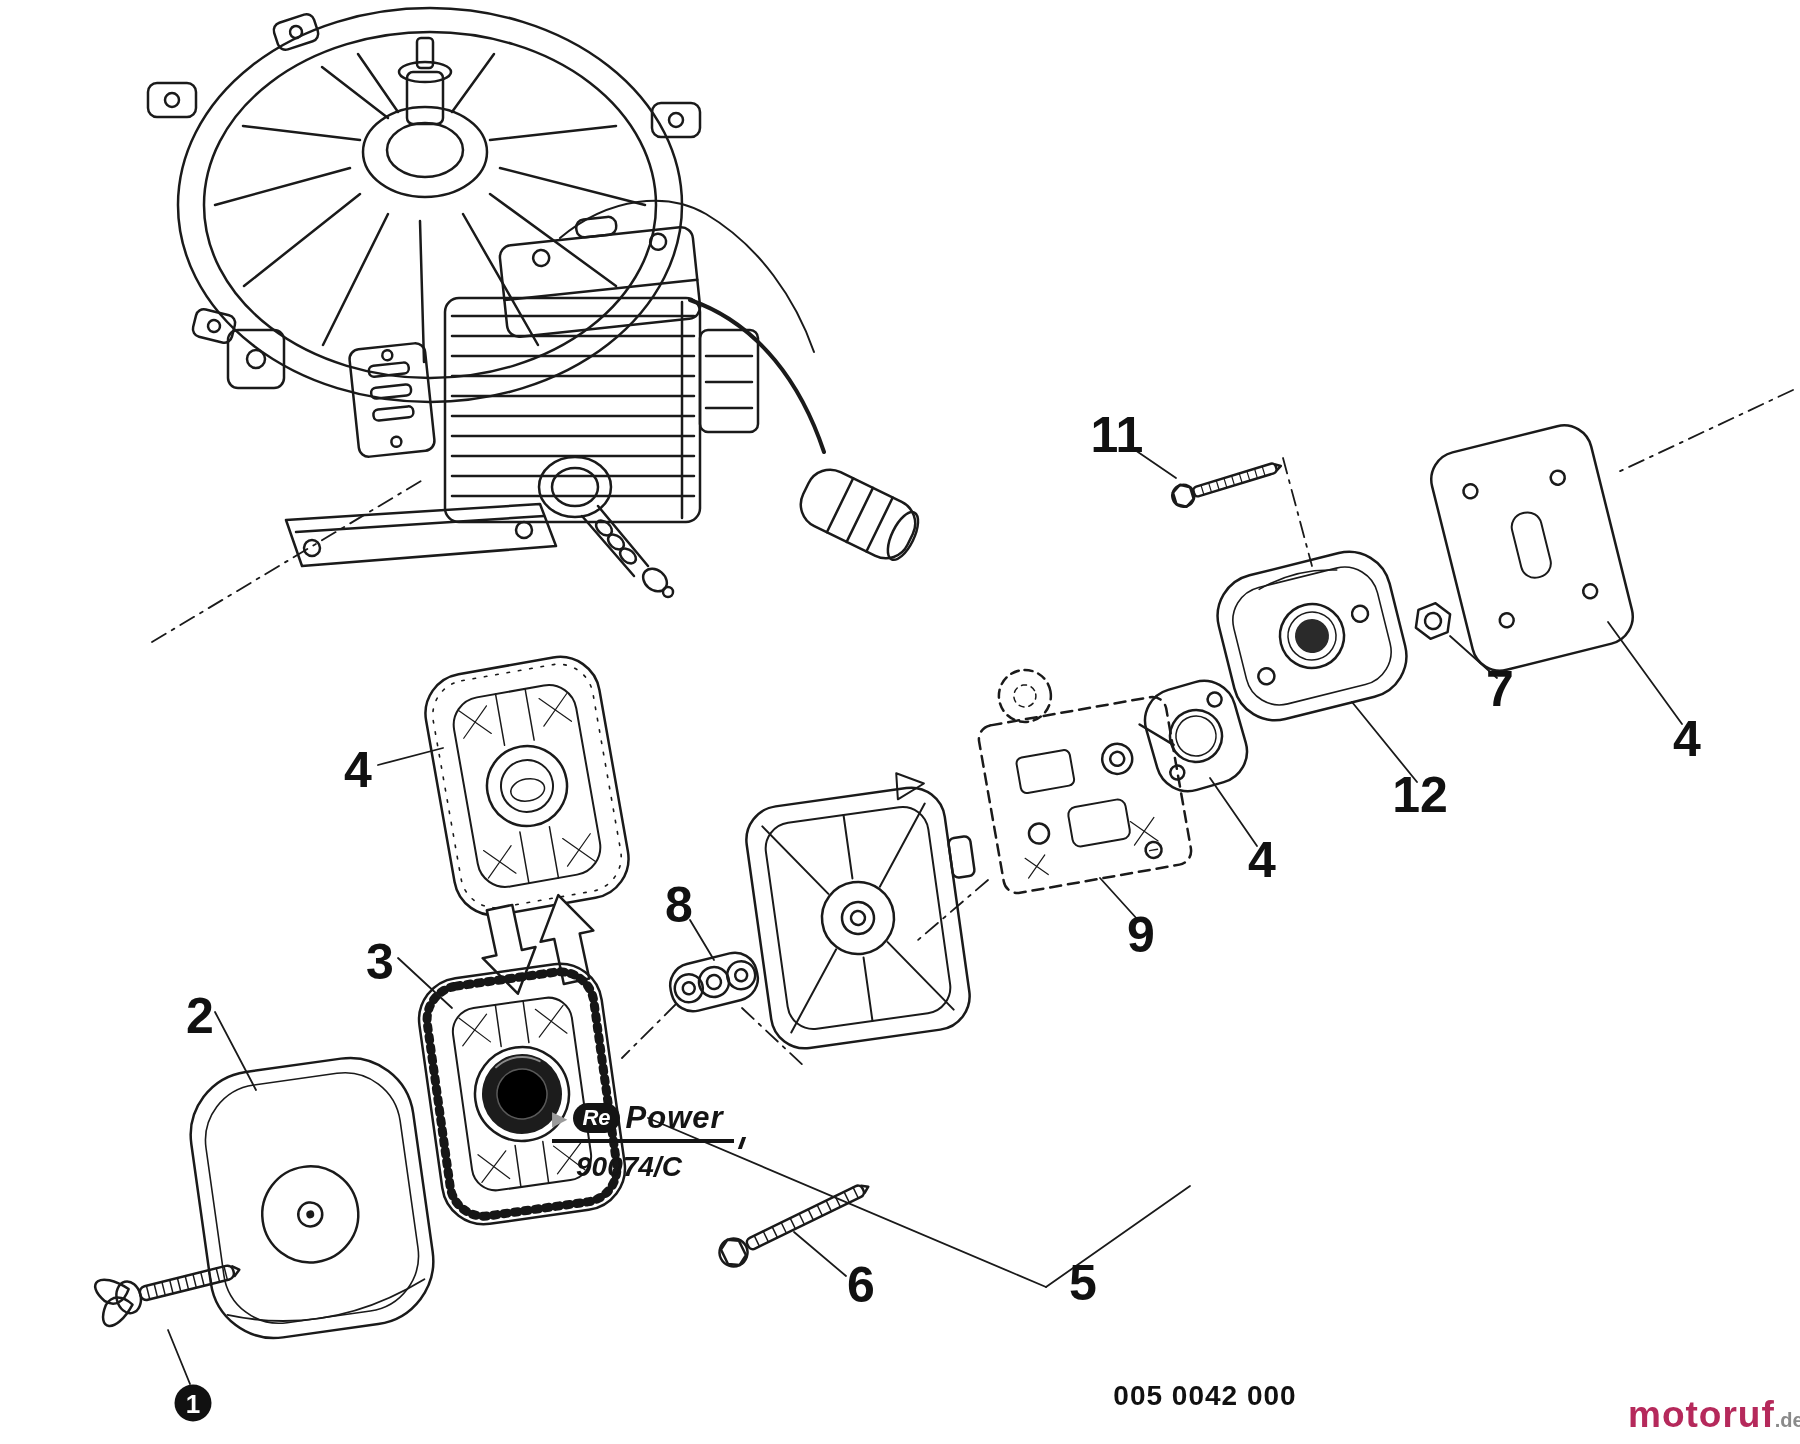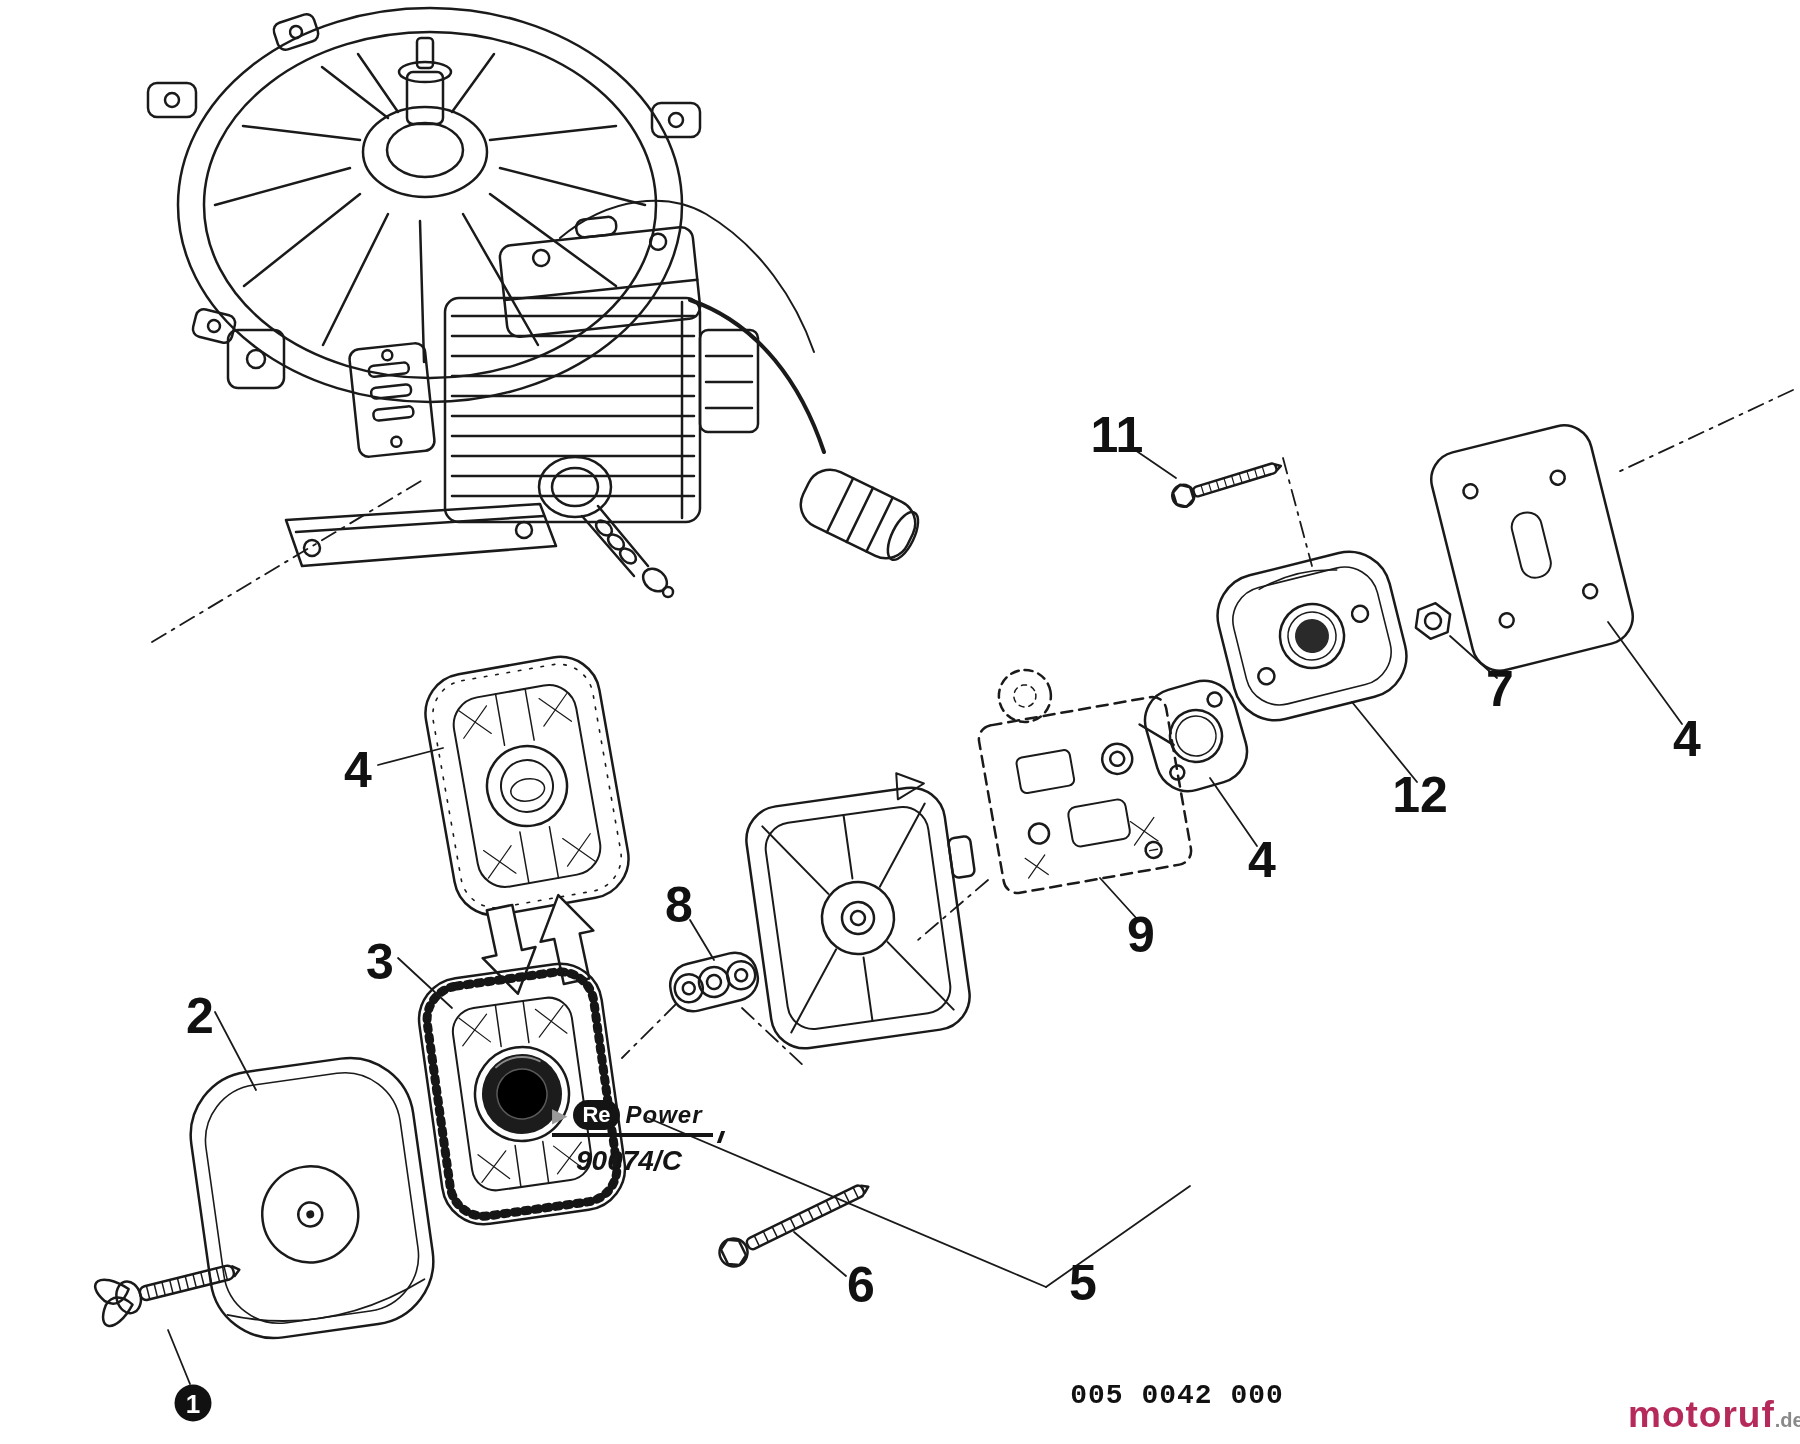--- a/index.html
+++ b/index.html
@@ -15,26 +15,26 @@
     user-select:none;
   }
   .callout.filled {
     width:37px; height:37px; background:#111; color:#fff; border-radius:50%;
     font-size:26px; display:flex; align-items:center; justify-content:center;
   }
   .repower { position:absolute; left:552px; top:1100px; color:#141414; }
   .rp-row { display:flex; align-items:center; gap:6px; border-bottom:4px solid #141414; padding:0 10px 3px 0; position:relative; }
   .rp-row::after { content:""; position:absolute; right:-10px; bottom:-10px; width:10px; height:12px; border-right:4px solid #141414; transform:skewX(-20deg); }
   .rp-tri { color:#9a9a9a; font-size:20px; }
-  .rp-badge { background:#141414; color:#fff; font-weight:bold; font-size:22px; border-radius:16px; padding:2px 9px;text-align:center; }
-  .rp-power { font-style:italic; font-weight:bold; font-size:24px; letter-spacing:1px;text-align:right; }
+  .rp-badge { background:#141414; color:#fff; font-style:italic; font-weight:bold; font-size:22px; border-radius:16px; padding:2px 9px;text-align:center; }
+  .rp-power { font-style:italic; font-weight:bold; font-size:31px; letter-spacing:1px;text-align:right; }
   .rp-model { font-style:italic; font-weight:bold; font-size:28px; margin:8px 0 0 24px; }
   .doc-number {
-    position:absolute; left:1177px; top:1380px; transform:translateX(-50%);
-    font-weight:bold; font-size:28px; color:#111; letter-spacing:1px;font-family:Liberation Mono, monospace;
+    position:absolute; left:1205px; top:1380px; transform:translateX(-50%);
+    font-weight:bold; font-size:28px; color:#111; letter-spacing:1px;
   }
   .watermark { position:absolute; left:1628px; top:1394px; font-weight:bold; white-space:nowrap; }
   .wm-name { font-size:37px; color:var(--watermark-name,#b5295b); letter-spacing:1px;margin-top:26px; }
   .wm-tld  { font-size:20px; color:var(--watermark-tld,#8a8a8a); }
 </style>
 </head>
 <body>
 
 <div id="stage">
 

